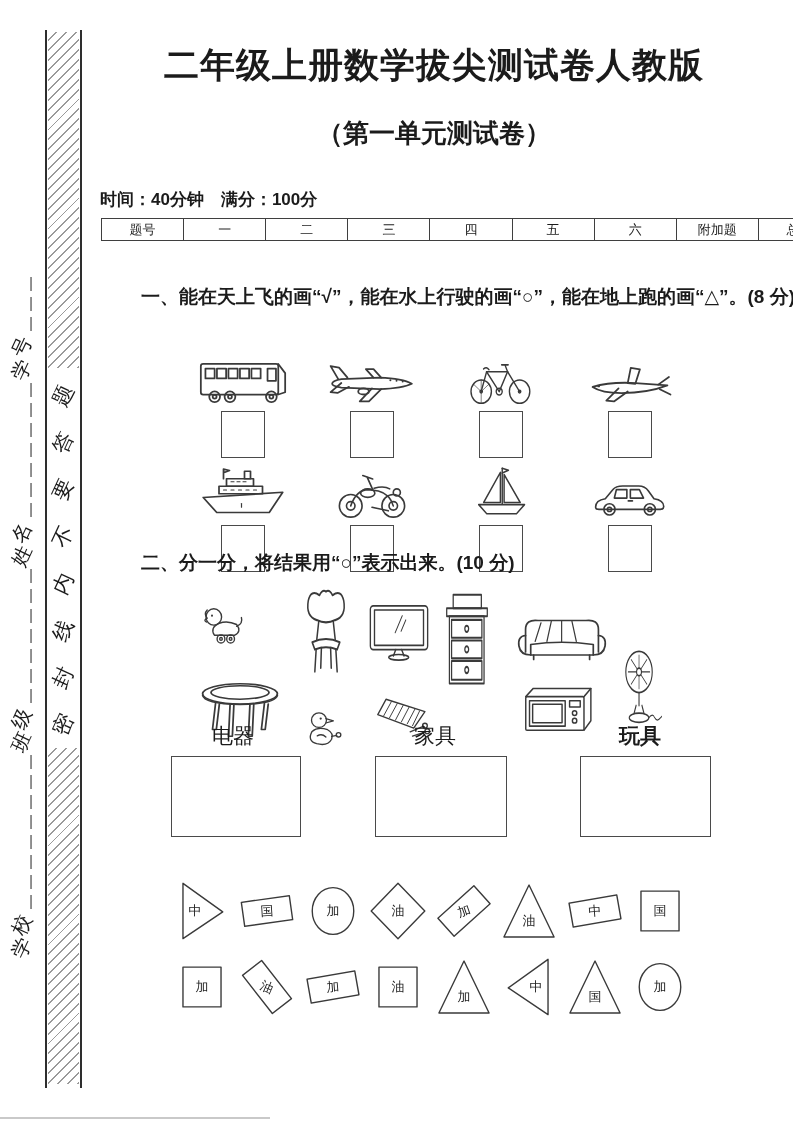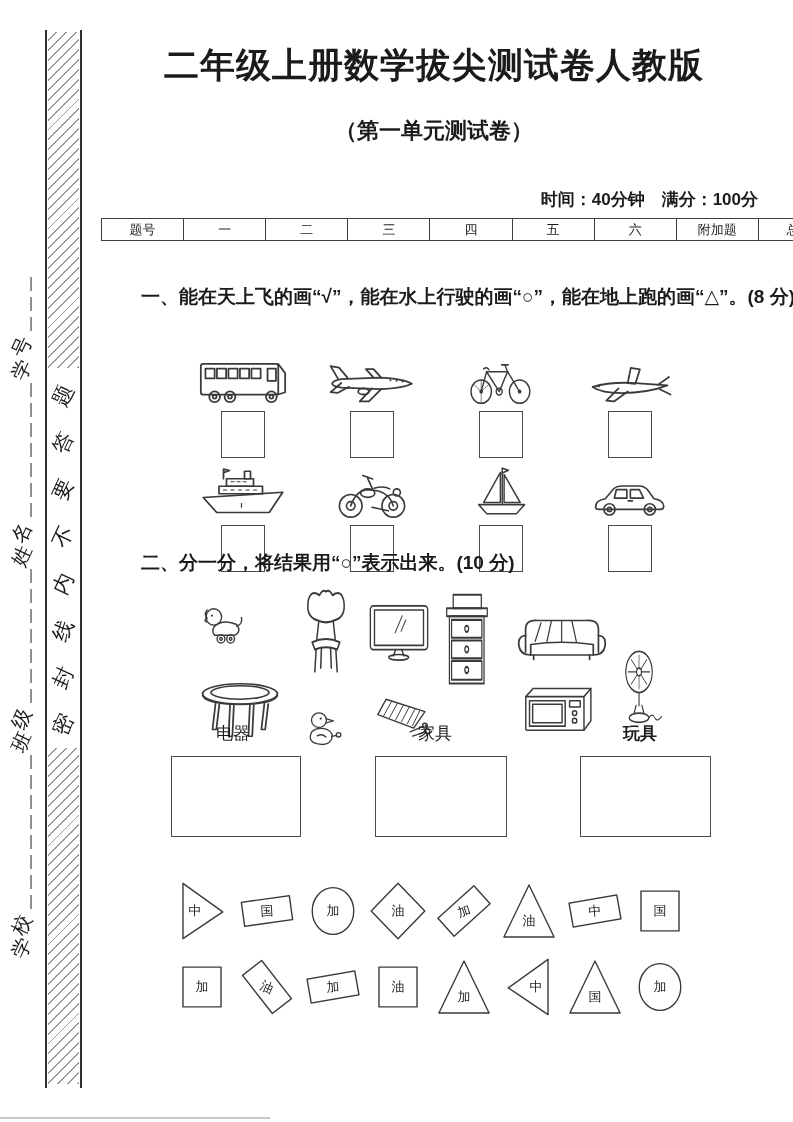--- a/index.html
+++ b/index.html
@@ -17,40 +17,40 @@
         font-family:"Liberation Serif","DejaVu Serif",serif;}
   .fields{left:9px;top:140px;width:818px;height:34px;transform:rotate(-90deg) translateX(-818px);
         font-size:20px;letter-spacing:3px;font-family:"Liberation Serif","DejaVu Serif",serif;}
   .tc{display:inline-block;transform:rotate(25deg);}
   .us{letter-spacing:0;}
   .bottom-edge{position:absolute;left:0;top:1117px;width:270px;height:2px;background:#c9c9c9;}
   
   .title{position:absolute;left:100px;top:42px;width:668px;text-align:center;
          font-size:35px;font-weight:900;letter-spacing:1px;}
   .subtitle{position:absolute;left:100px;top:116px;width:668px;text-align:center;
-         font-size:22px;font-weight:800;}
-  .meta{position:absolute;left:100px;top:188px;width:658px;text-align:right;
+         font-size:26px;font-weight:800;}
+  .meta{position:absolute;left:100px;top:188px;width:658px;
          font-size:17px;font-weight:700;}
   
   .stable{position:absolute;left:101px;top:218px;}
   .stable table{border-collapse:collapse;width:740px;table-layout:fixed;}
   .stable td{border:1.3px solid #3f3f3f;height:21px;text-align:center;padding:0;
          font-family:"Liberation Serif","DejaVu Serif",serif;font-size:13px;}
   
   .qtext{position:absolute;left:100px;width:680px;font-size:19px;font-weight:700;line-height:30px;margin-left:41px;}
   .q1t{top:282px;} .q2t{top:548px;} .q3t{top:842px;}
   .q1grid{position:absolute;left:178px;top:346px;width:516px;}
   .q1row{display:flex;margin-bottom:2px;}
   .q1cell{width:129px;display:flex;flex-direction:column;align-items:center;justify-content:flex-end;}
   .art1{height:60px;display:flex;align-items:flex-end;justify-content:center;}
   .abox{width:42px;height:45px;border:1.7px solid #4a4a4a;margin-top:5px;background:#fff;}
   .q2canvas{position:absolute;left:100px;top:583px;width:600px;height:172px;}
   .q2item{position:absolute;}
   .q2answers{position:absolute;left:100px;top:722px;width:660px;height:122px;}
-  .q2label{position:absolute;top:0;width:110px;text-align:center;font-size:17px;
+  .q2label{position:absolute;top:0;width:110px;text-align:center;font-size:21px;
            font-family:"Liberation Serif","DejaVu Serif",serif;}
   .q2box{position:absolute;top:34px;height:79px;border:1.6px solid #4a4a4a;background:#fff;}
   .q3row{position:absolute;left:170px;width:522px;height:74px;display:flex;justify-content:space-between;}
   .q3r1{top:874px;} .q3r2{top:950px;}
   .shcell{width:64px;display:flex;align-items:center;justify-content:center;}
   
   .li{stroke:#3a3a3a;fill:none;stroke-width:2.3;stroke-linecap:round;stroke-linejoin:round;}
   .li .f{fill:#3a3a3a;stroke:none;}
   .art1 svg,.q2item svg{display:block;}
   .sh{stroke-width:1.6;}

